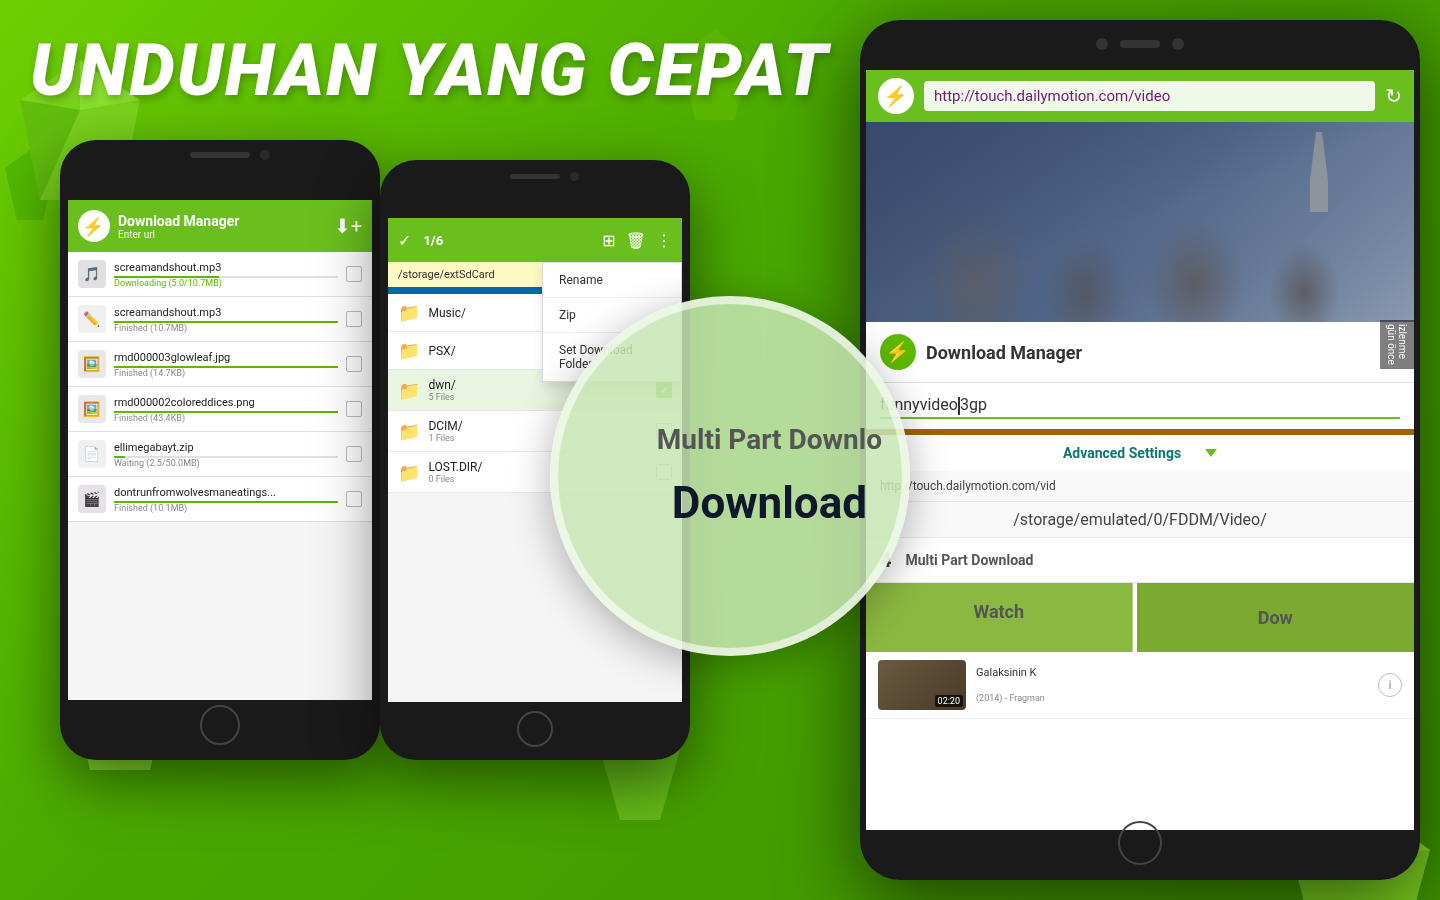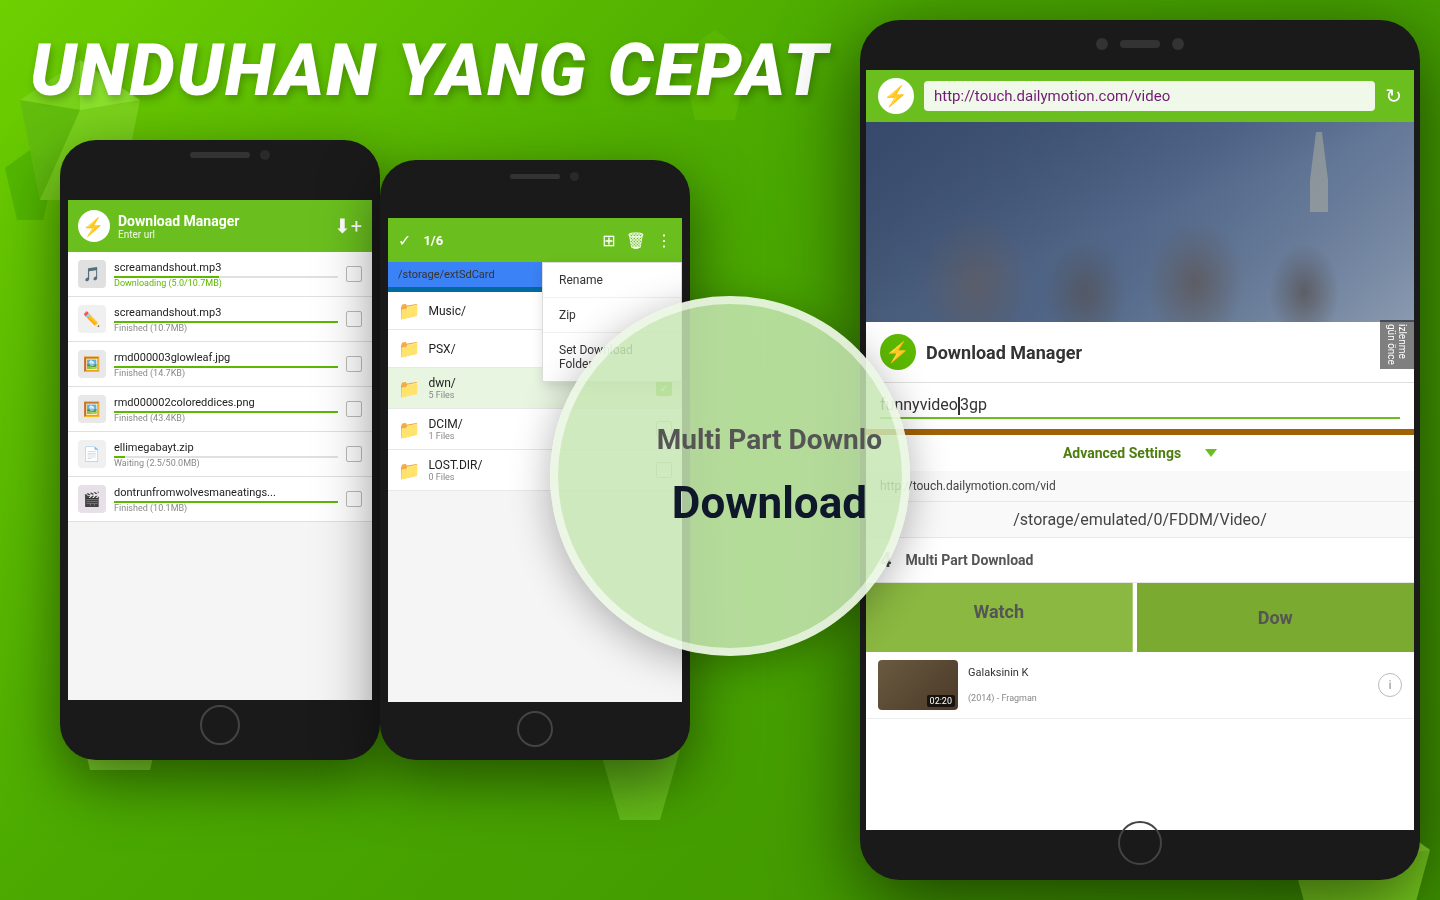--- a/index.html
+++ b/index.html
@@ -144,25 +144,25 @@
       align-items: center;
       padding: 0 10px;
       gap: 12px;
       color: #fff;
     }
     .toolbar-check { font-size: 16px; color: #fff; }
     .toolbar-count { font-size: 13px; font-weight: bold; flex: 1; }
     .toolbar-icons { display: flex; gap: 10px; font-size: 16px; }
 
     .file-path-bar {
-      background: #3b82f6;
+      background: #fef9c3;
       padding: 6px 10px;
       font-size: 11px;
       color: #333;
-      border-bottom: 5px solid #0369a1;
+      border-bottom: 7px solid #0369a1;
     }
 
     .context-menu {
       position: absolute;
       right: 0;
       top: 44px;
       background: #fff;
       border: 1px solid #ddd;
       box-shadow: 2px 4px 12px rgba(0,0,0,0.15);
       z-index: 50;
@@ -396,21 +396,21 @@
       display: inline-block;
       vertical-align: middle;
     }
 
     .dm-advanced {
       display: flex;
       align-items: center;
       justify-content: center;
       padding: 10px 14px;
       gap: 24px;
-      color: #4d7c0f;
+      color: #0f766e;
       font-size: 14px;
       font-weight: bold;
     }
     .dm-dropdown-arrow {
       width: 0;
       height: 0;
       border-left: 6px solid transparent;
       border-right: 6px solid transparent;
       border-top: 8px solid #6abf1e;
     }
@@ -481,21 +481,21 @@
 
     
     .video-list-item {
       display: flex;
       align-items: center;
       padding: 8px 12px;
       border-bottom: 1px solid #eee;
       gap: 10px;
     }
     .video-thumb {
-      width: 80px;
+      width: 88px;
       height: 50px;
       background: linear-gradient(135deg, #8a7060 0%, #6a5040 100%);
       border-radius: 4px;
       flex-shrink: 0;
       position: relative;
       overflow: hidden;
     }
     .video-time {
       position: absolute;
       bottom: 3px;

